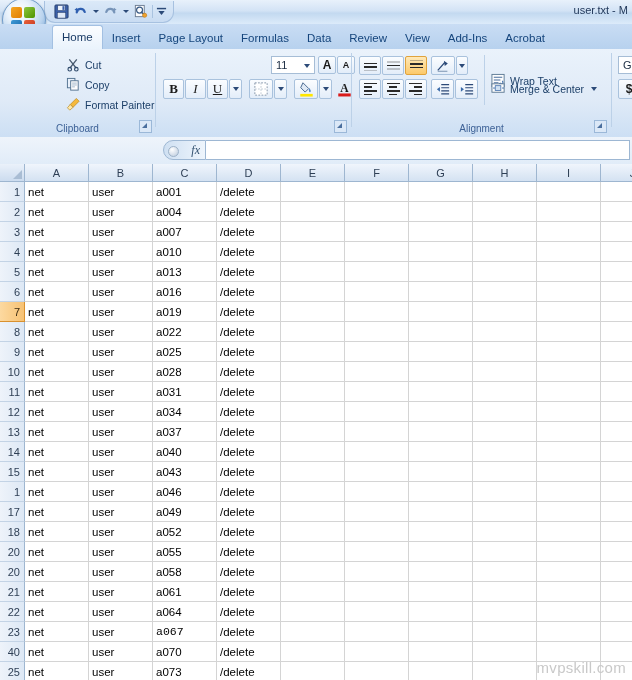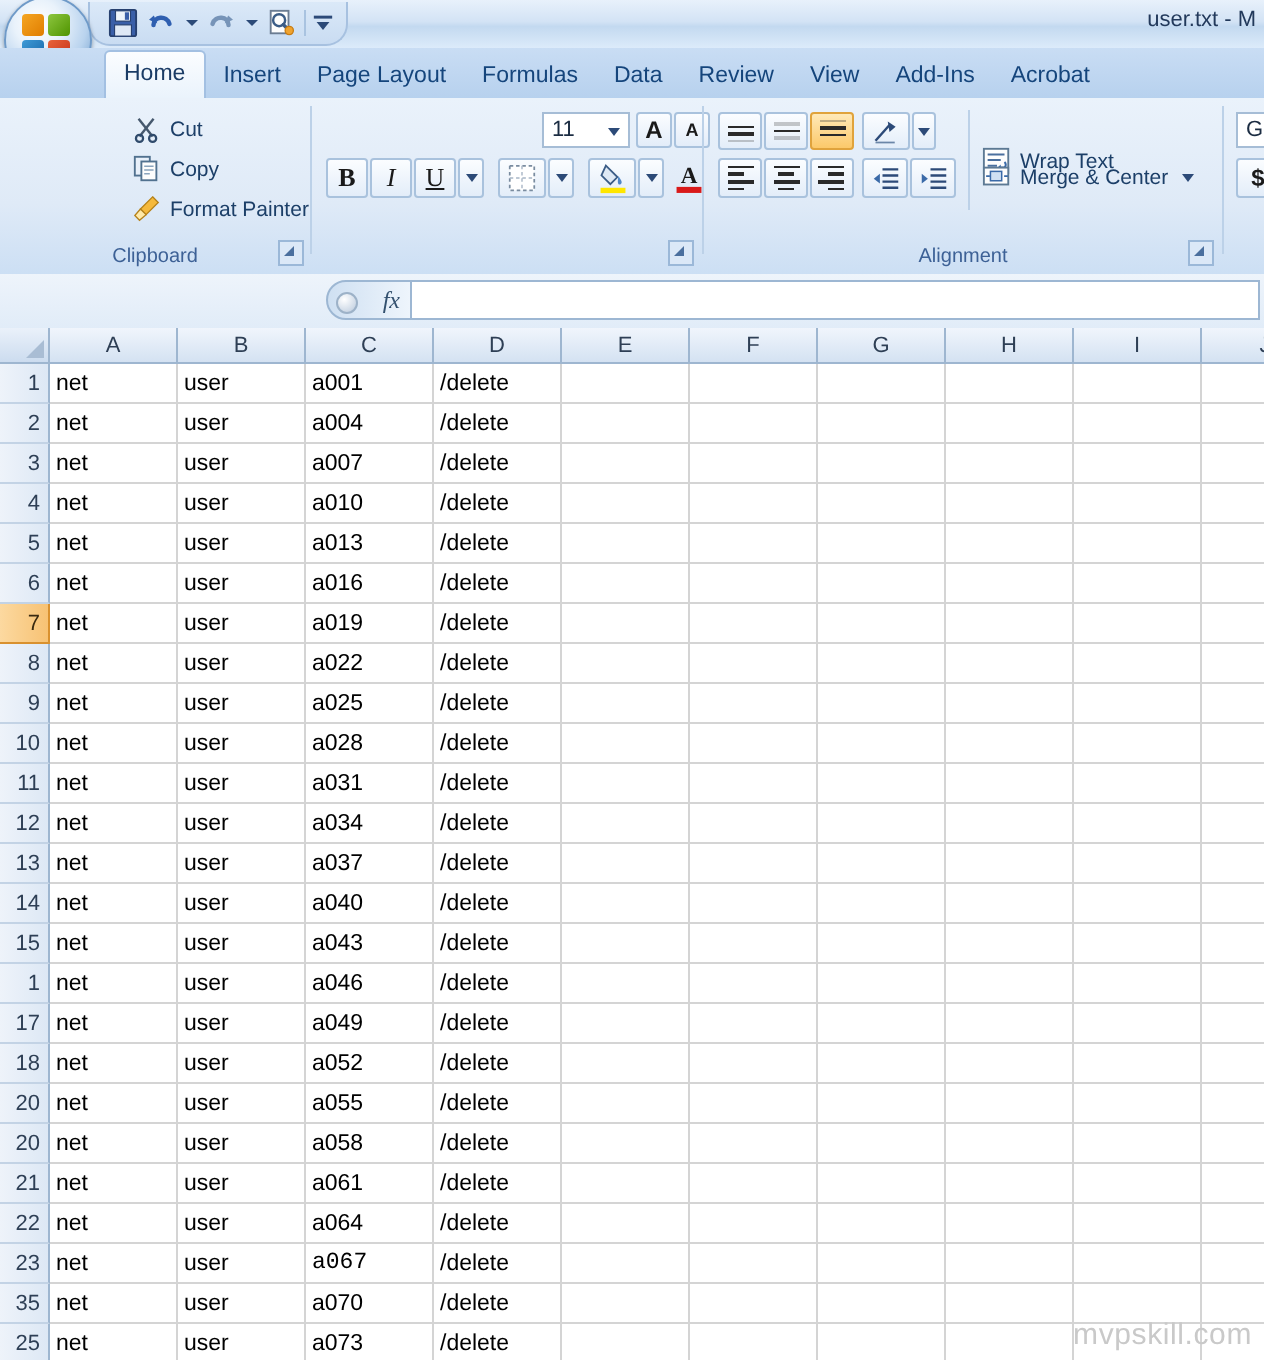--- a/index.html
+++ b/index.html
@@ -819,21 +819,21 @@
           <div class="cell" style="width: 64px; font-family: Liberation Mono, monospace;">a067</div>
           <div class="cell" style="width: 64px;">/delete</div>
           <div class="cell" style="width: 64px;"></div>
           <div class="cell" style="width: 64px;"></div>
           <div class="cell" style="width: 64px;"></div>
           <div class="cell" style="width: 64px;"></div>
           <div class="cell" style="width: 64px;"></div>
           <div class="cell" style="width: 64px;"></div>
         </div>
         <div class="row">
-          <div class="rowhdr">35</div>
+          <div class="rowhdr">40</div>
           <div class="cell" style="width: 64px;">net</div>
           <div class="cell" style="width: 64px;">user</div>
           <div class="cell" style="width: 64px;">a070</div>
           <div class="cell" style="width: 64px;">/delete</div>
           <div class="cell" style="width: 64px;"></div>
           <div class="cell" style="width: 64px;"></div>
           <div class="cell" style="width: 64px;"></div>
           <div class="cell" style="width: 64px;"></div>
           <div class="cell" style="width: 64px;"></div>
           <div class="cell" style="width: 64px;"></div>

